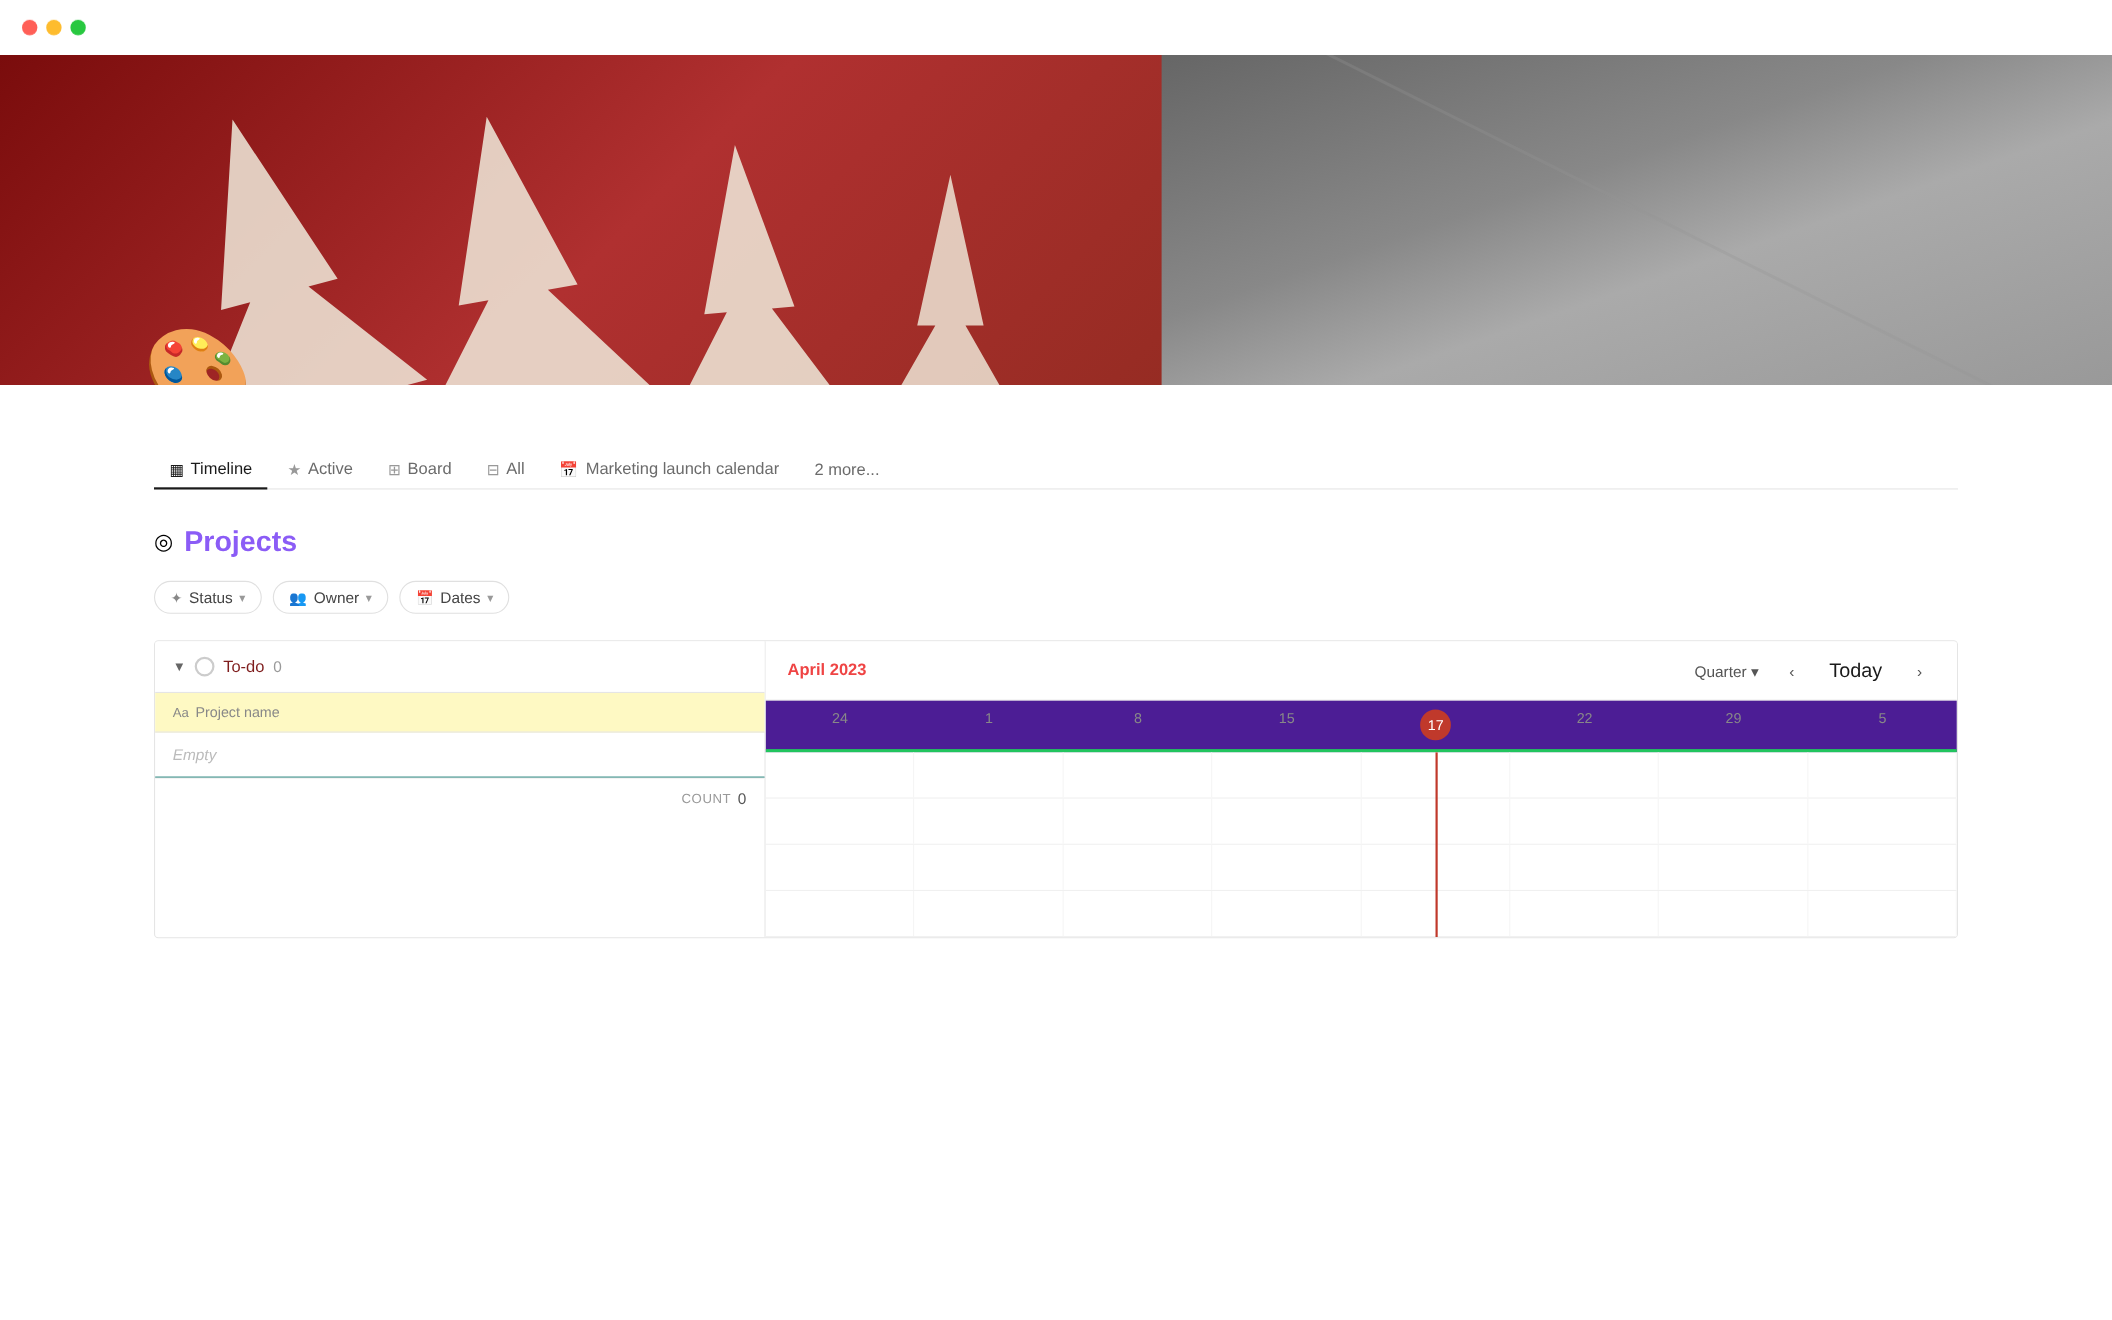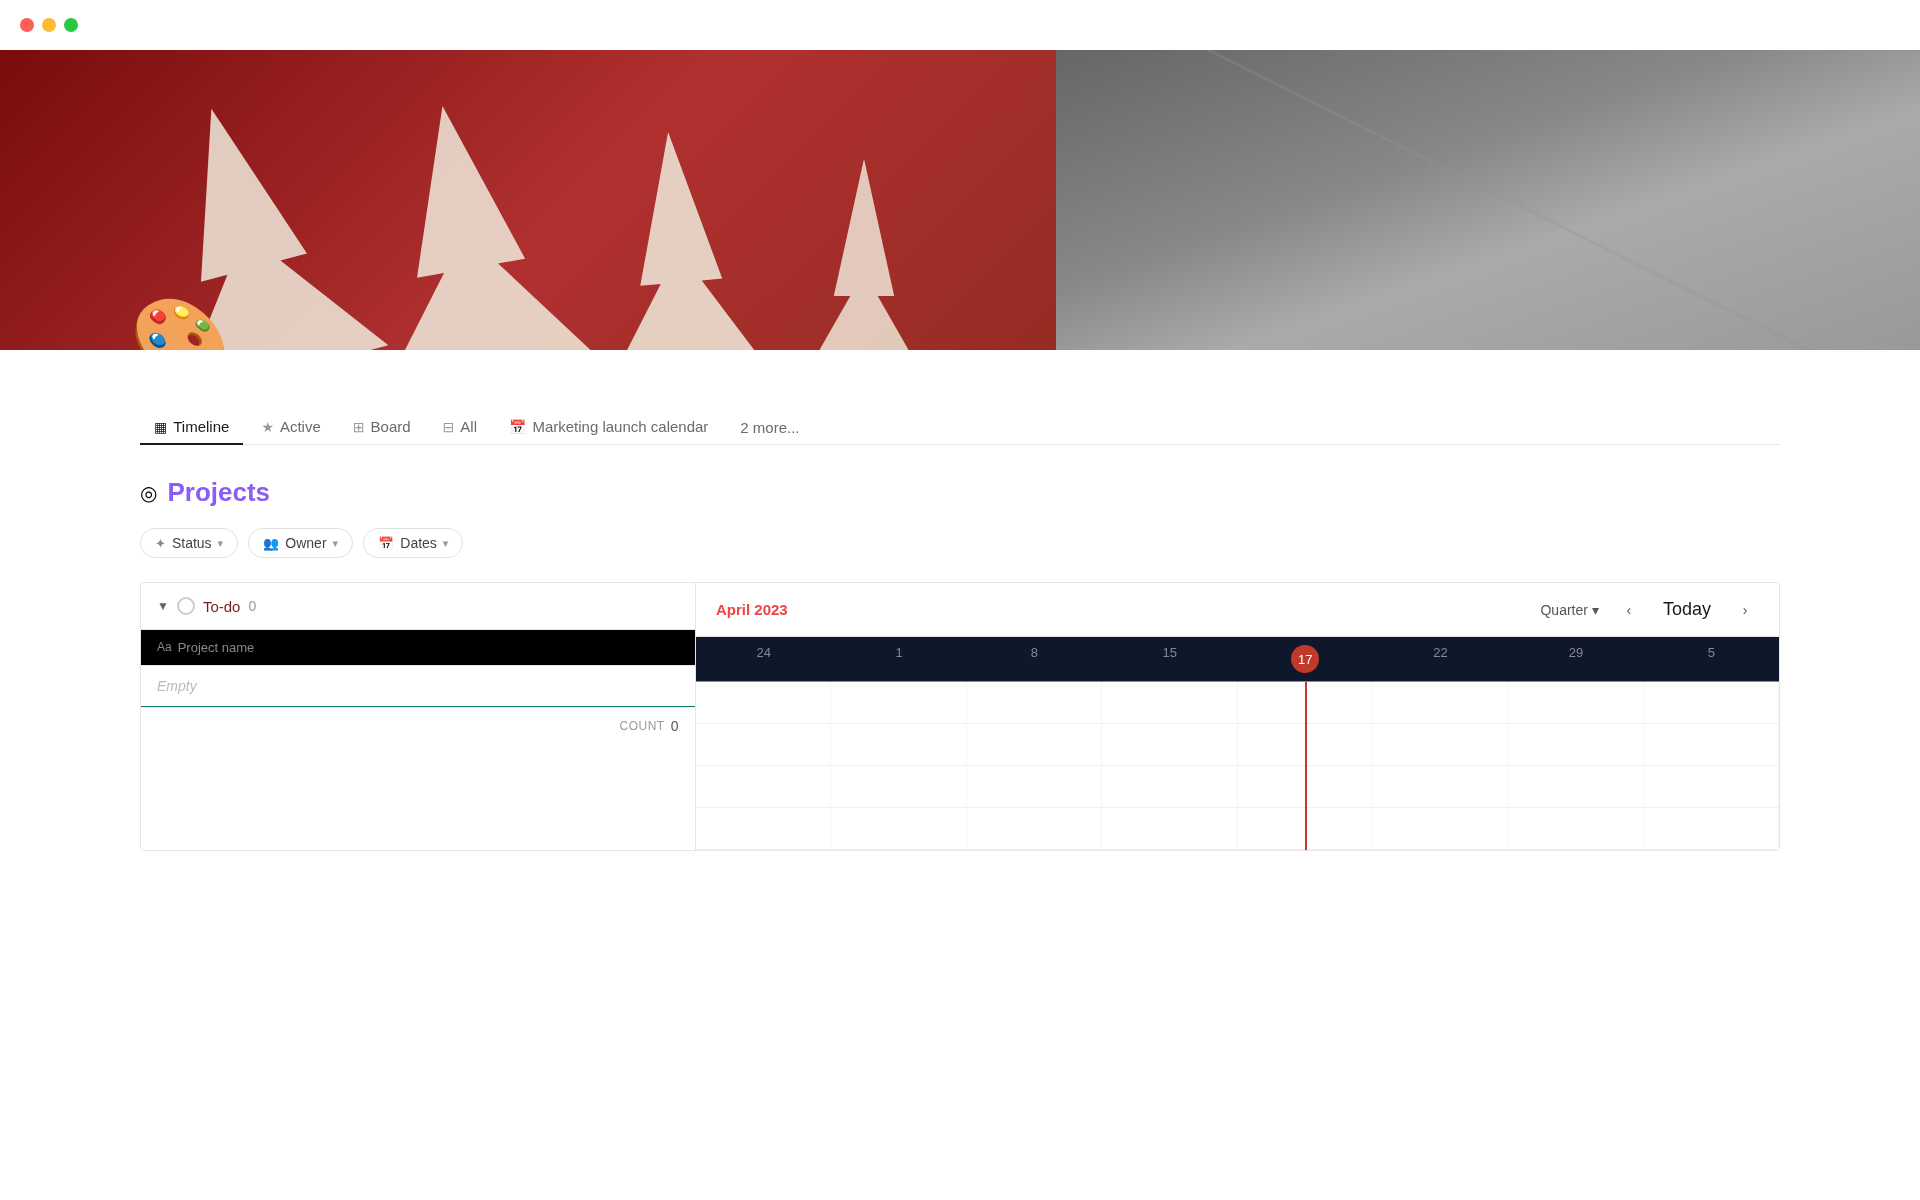--- a/index.html
+++ b/index.html
@@ -226,27 +226,27 @@
       color: #7f1d1d;
     }
 
     .group-count {
       font-size: 14px;
       color: #999;
     }
 
     .col-header {
       display: flex;
-      align-items: flex-start;
+      align-items: center;
       gap: 6px;
       padding: 10px 16px;
       border-bottom: 1px solid #e5e5e5;
       font-size: 13px;
       color: #888;
-      background: #000000;
+      background: #fef9c3;
     }
 
     .col-header-icon {
       font-size: 12px;
     }
 
     .empty-row {
       padding: 12px 16px;
       font-size: 14px;
       color: #bbb;
@@ -328,22 +328,22 @@
       font-size: 18px;
       font-weight: 500;
       color: #1a1a1a;
       cursor: pointer;
       text-align: center;
     }
 
     
     .date-ruler {
       display: flex;
-      border-bottom: 1px solid #22c55e;
-      background: #0f172a;
+      border-bottom: 3px solid #22c55e;
+      background: #4c1d95;
     }
 
     .date-cell {
       flex: 1;
       padding: 8px 0;
       text-align: center;
       font-size: 13px;
       color: #888;
       position: relative;
     }

